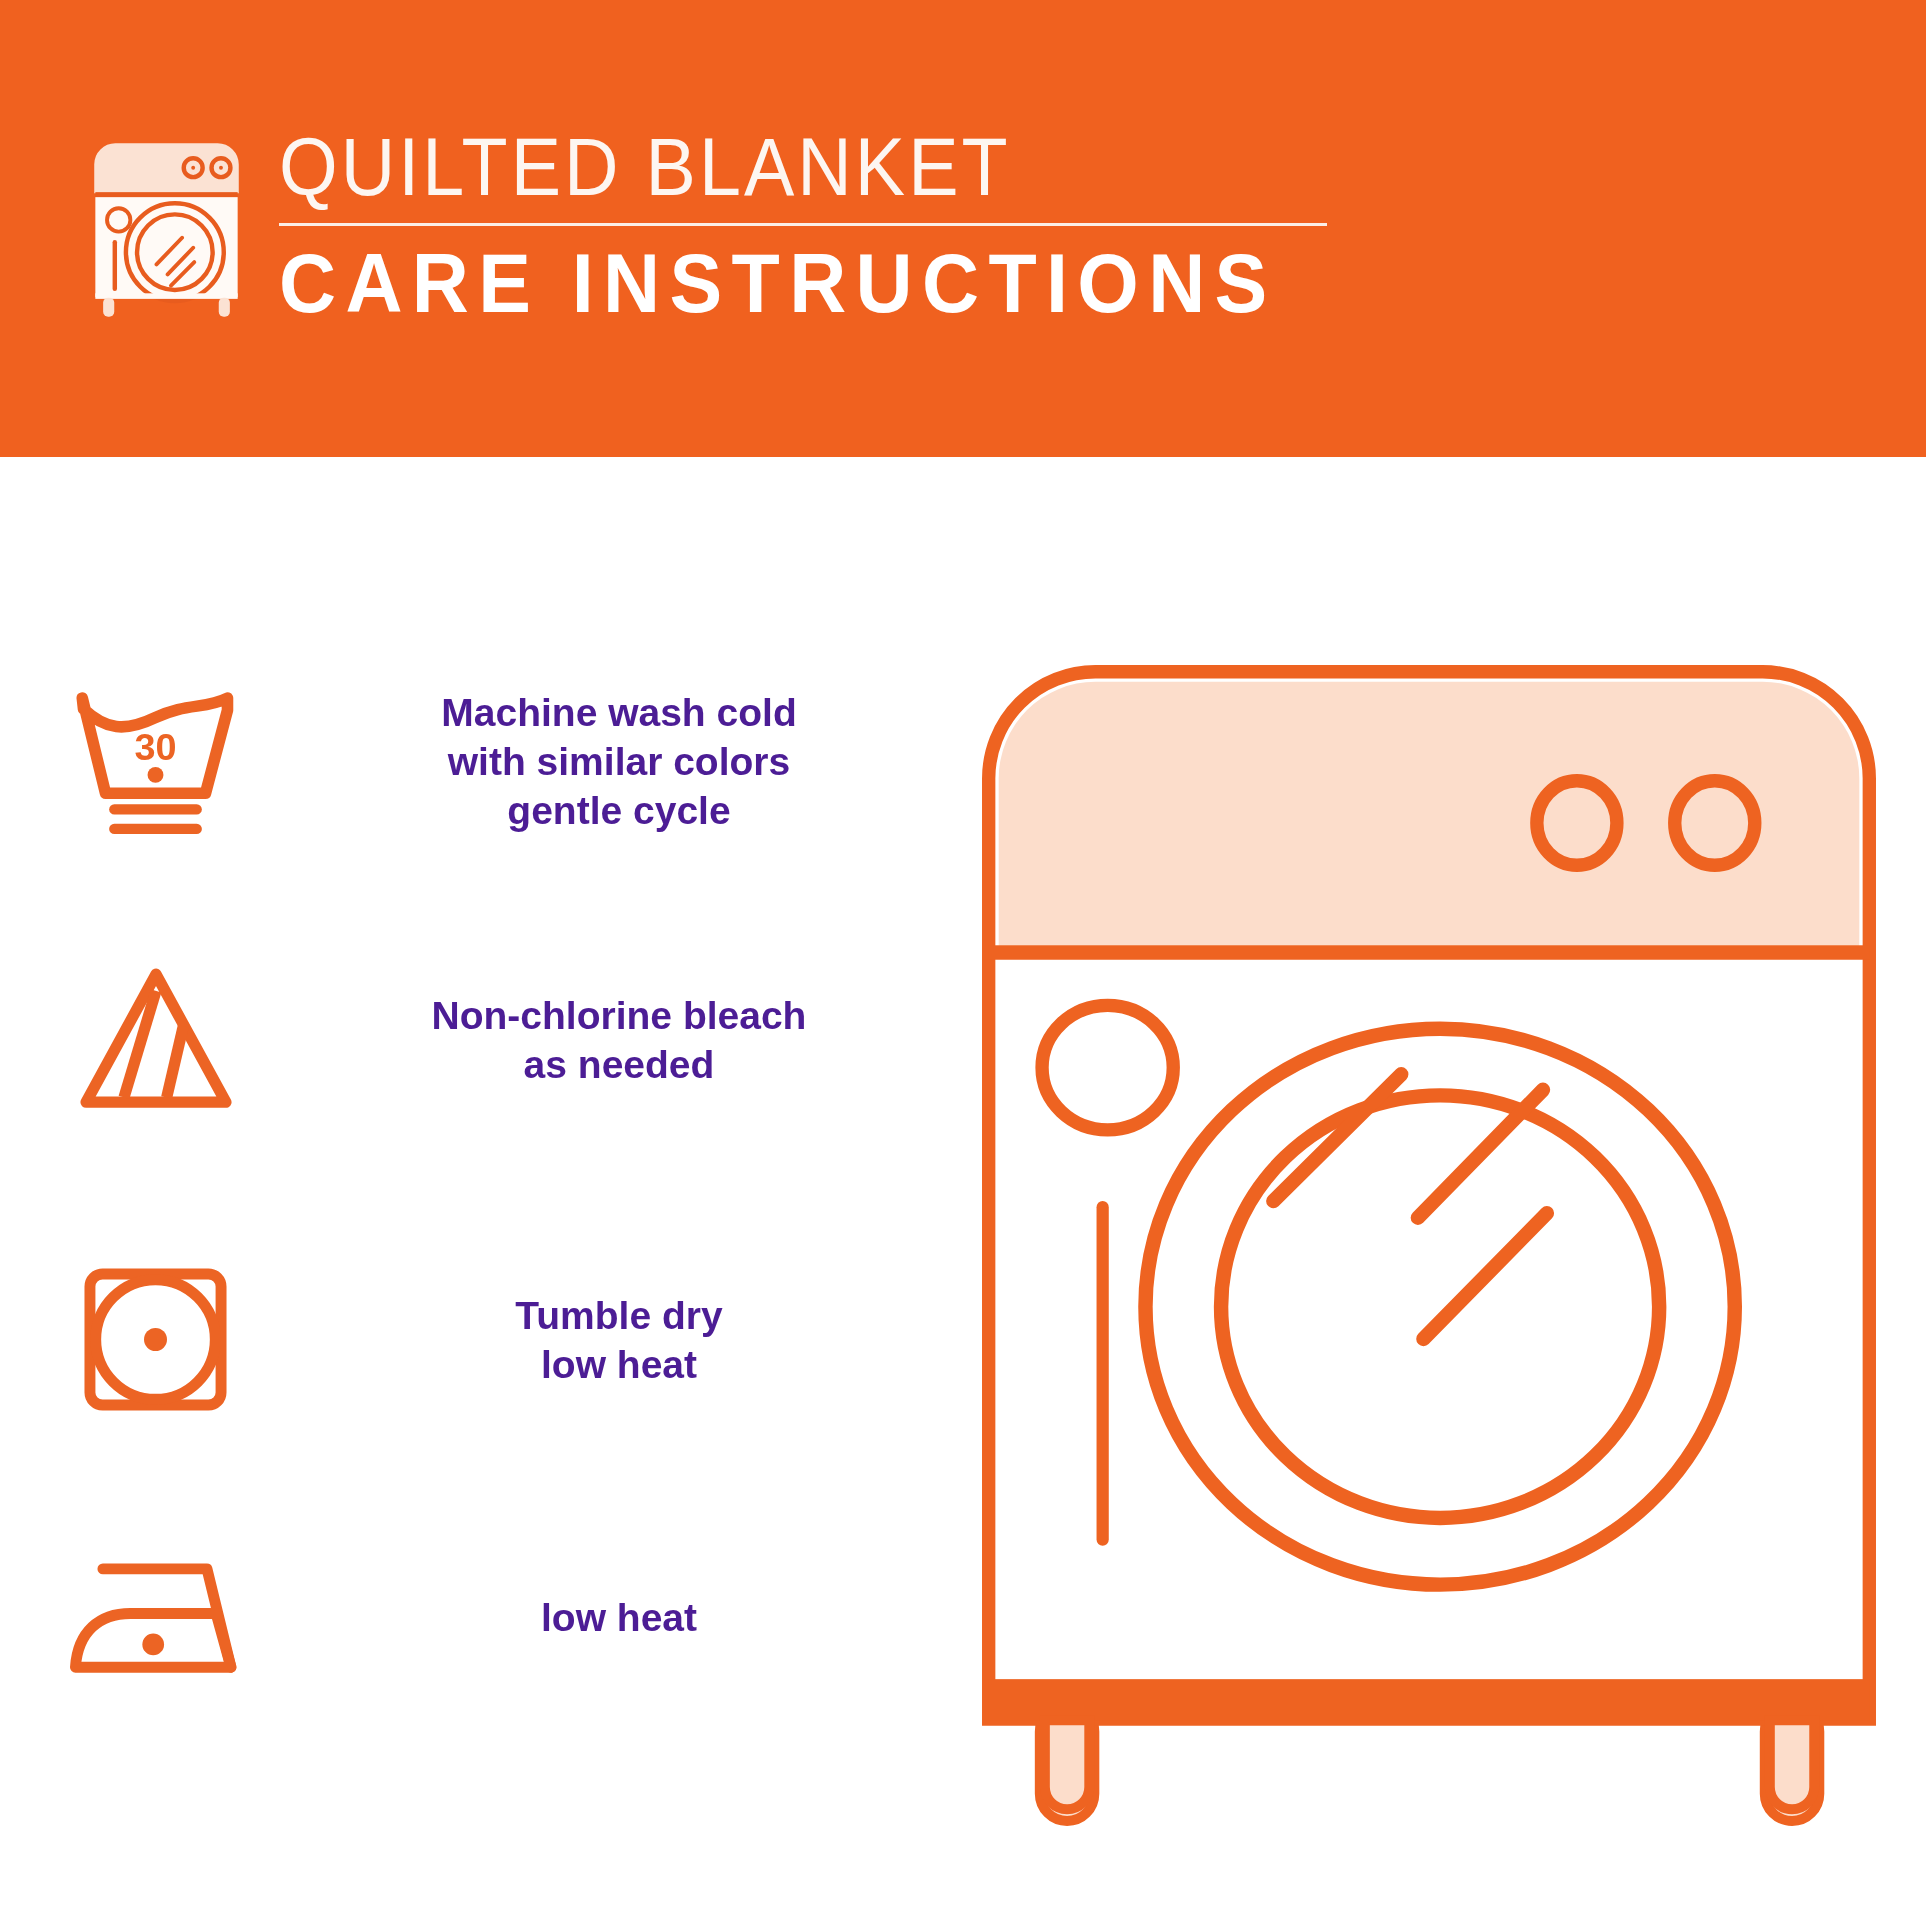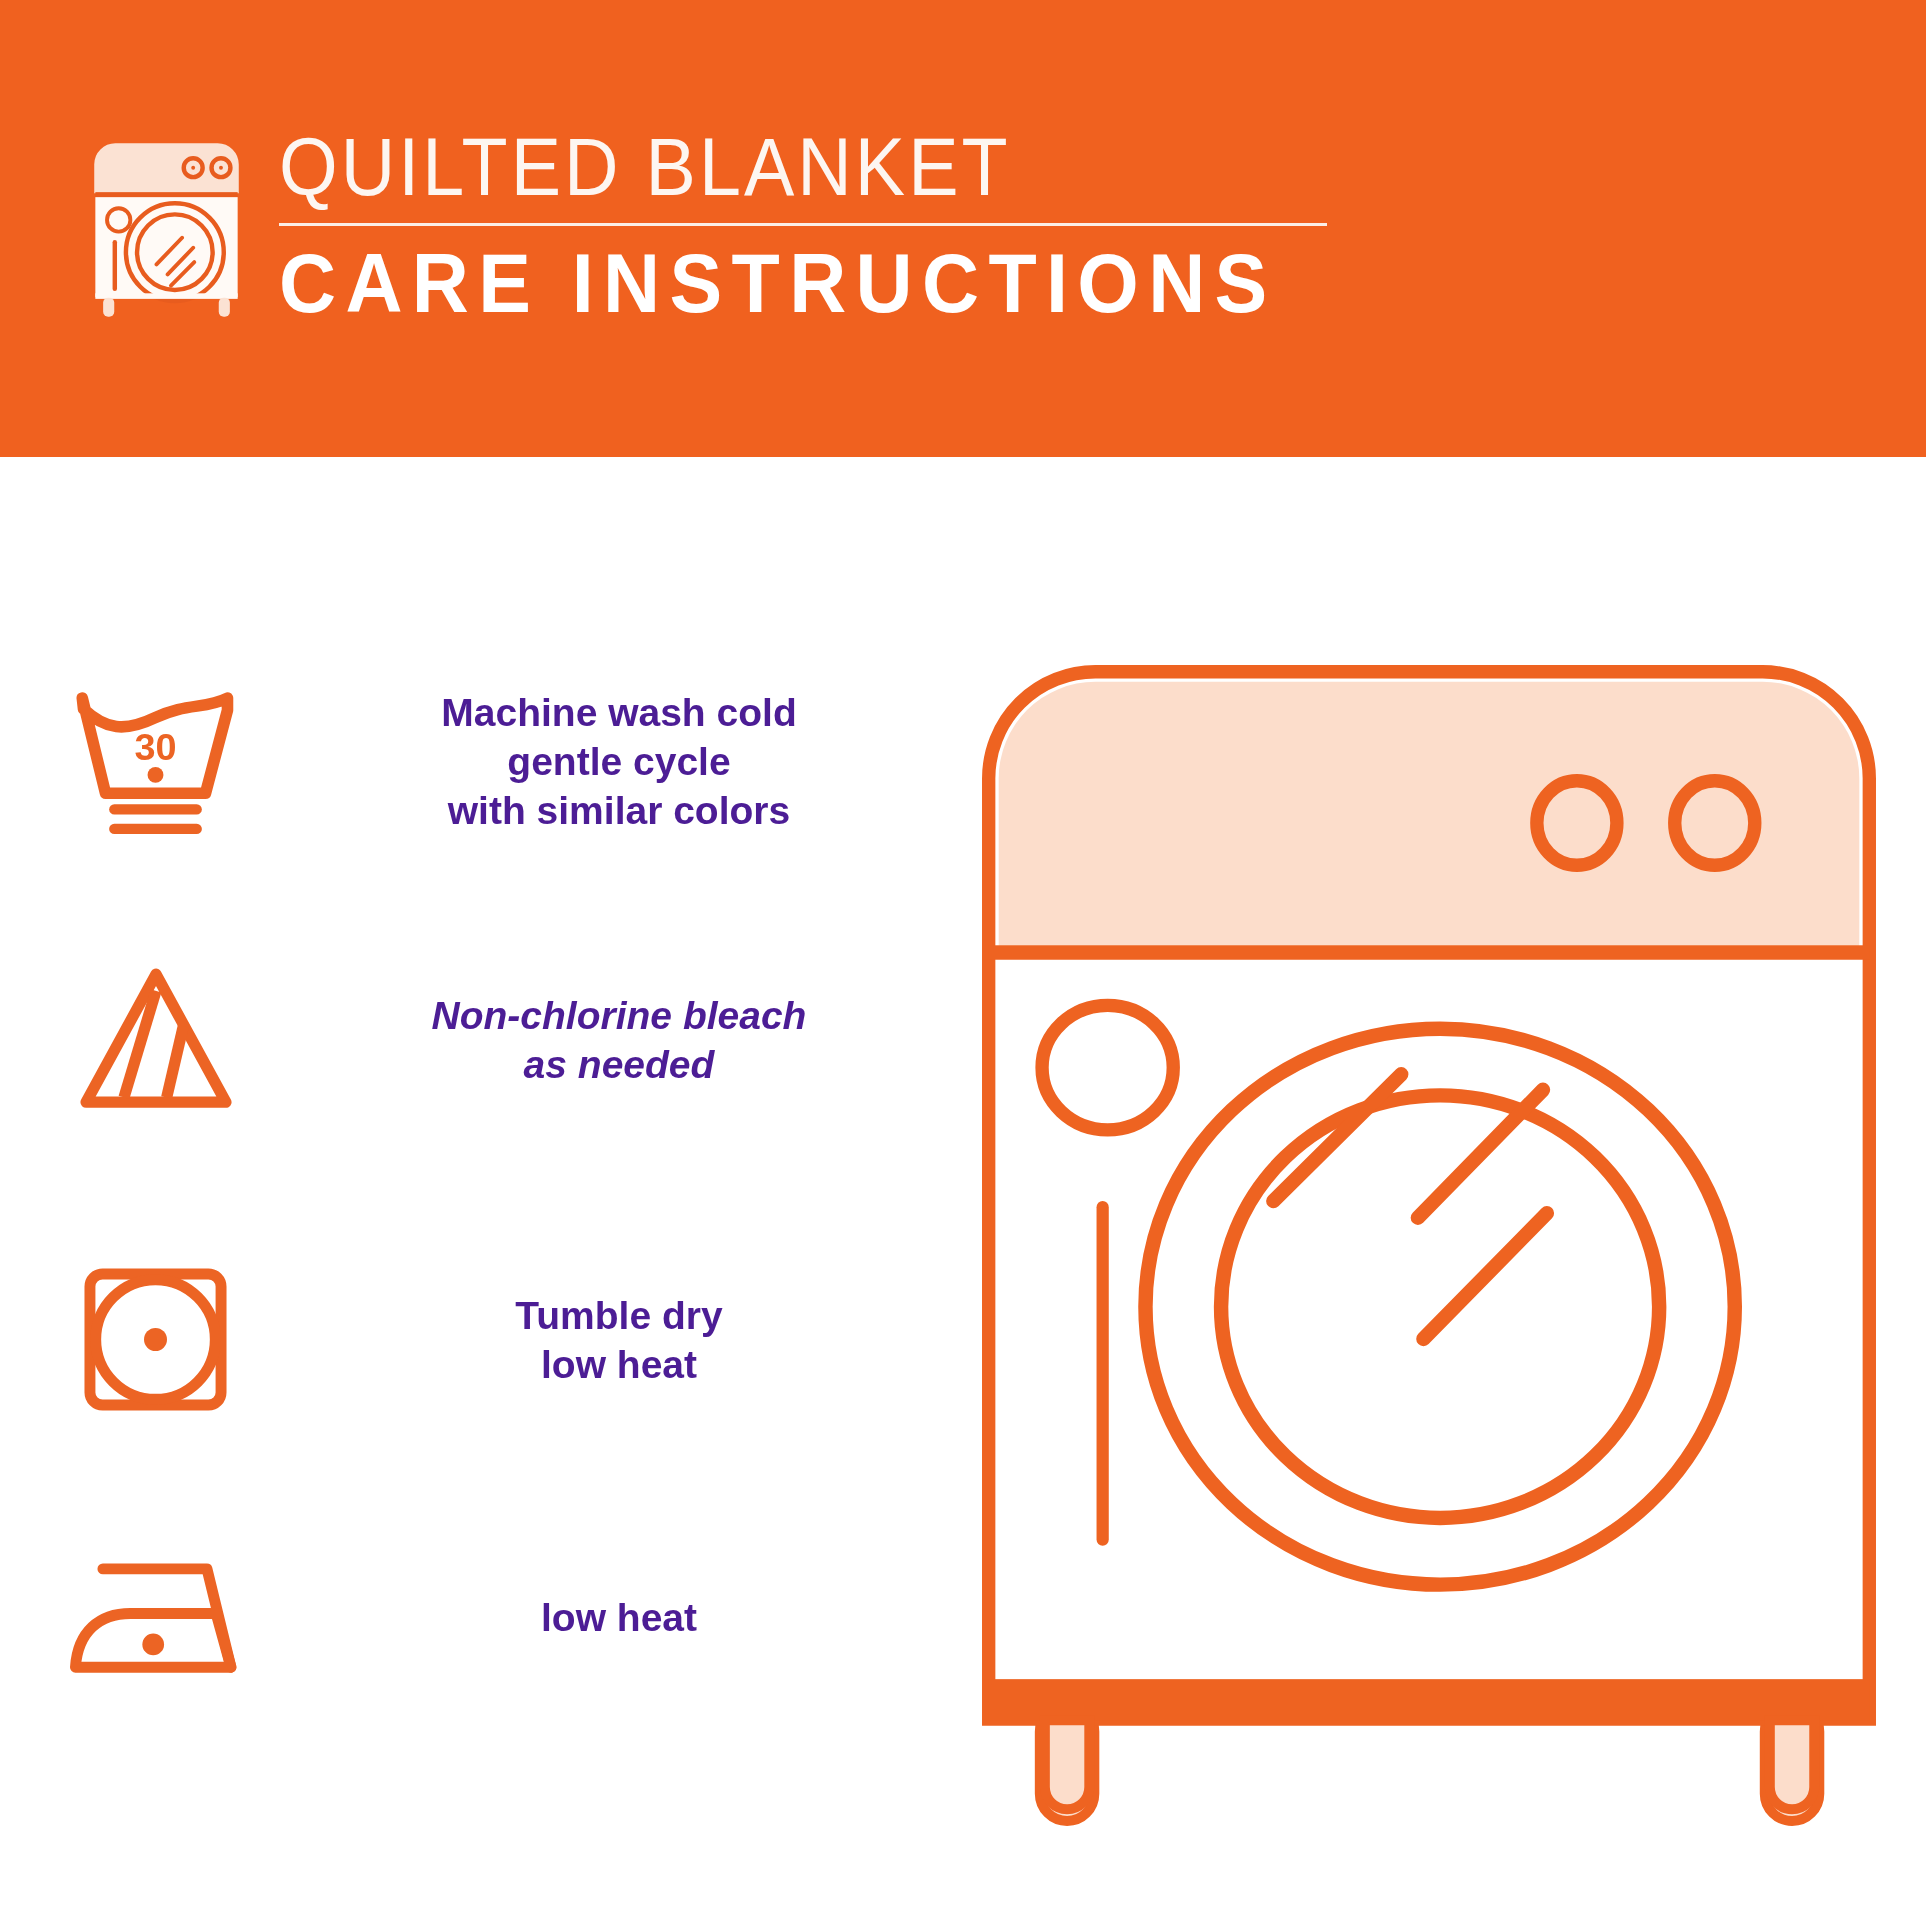--- a/index.html
+++ b/index.html
@@ -96,21 +96,21 @@
     position: absolute;
     left: 0;
     width: 917px;
     height: 211px;
     display: flex;
     align-items: center;
     text-align: center;
   }
 
   .care-row-0 { top: 0px; }
-  .care-row-1 { top: 278px; font-style: italic; }
+  .care-row-1 { top: 278px; }
   .care-row-2 { top: 578px; }
   .care-row-3 { top: 856px; }
 
   .care-icon-cell {
     position: relative;
     width: 311px;
     height: 211px;
     flex: 0 0 311px;
     display: flex;
     align-items: center;
@@ -206,22 +206,22 @@
           <rect x="74" y="200" width="152" height="17" rx="8.5" fill="#EC6424"></rect>
           <rect x="74" y="232" width="152" height="17" rx="8.5" fill="#EC6424"></rect>
 
           <text x="150" y="128" text-anchor="middle" font-family="'Liberation Sans', sans-serif" font-size="62" font-weight="700" fill="#EC6424">30</text>
 
           <circle cx="150" cy="152" r="13" fill="#EC6424"></circle>
         </svg>
       </div>
       <div class="care-text-cell">
         <span class="ln">Machine wash cold</span>
+        <span class="ln">with similar colors</span>
         <span class="ln">gentle cycle</span>
-        <span class="ln">with similar colors</span>
       </div>
     </div>
 
     <div class="care-row care-row-1">
       <div class="care-icon-cell">
         <svg viewBox="0 0 300 270" width="178" height="160" xmlns="http://www.w3.org/2000/svg">
 
           <path d="M150 24 L268 240 L32 240 Z" fill="none" stroke="#EC6424" stroke-width="19" stroke-linejoin="round"></path>
 
           <line x1="150" y1="52" x2="96" y2="232" stroke="#EC6424" stroke-width="19" stroke-linecap="butt"></line>

